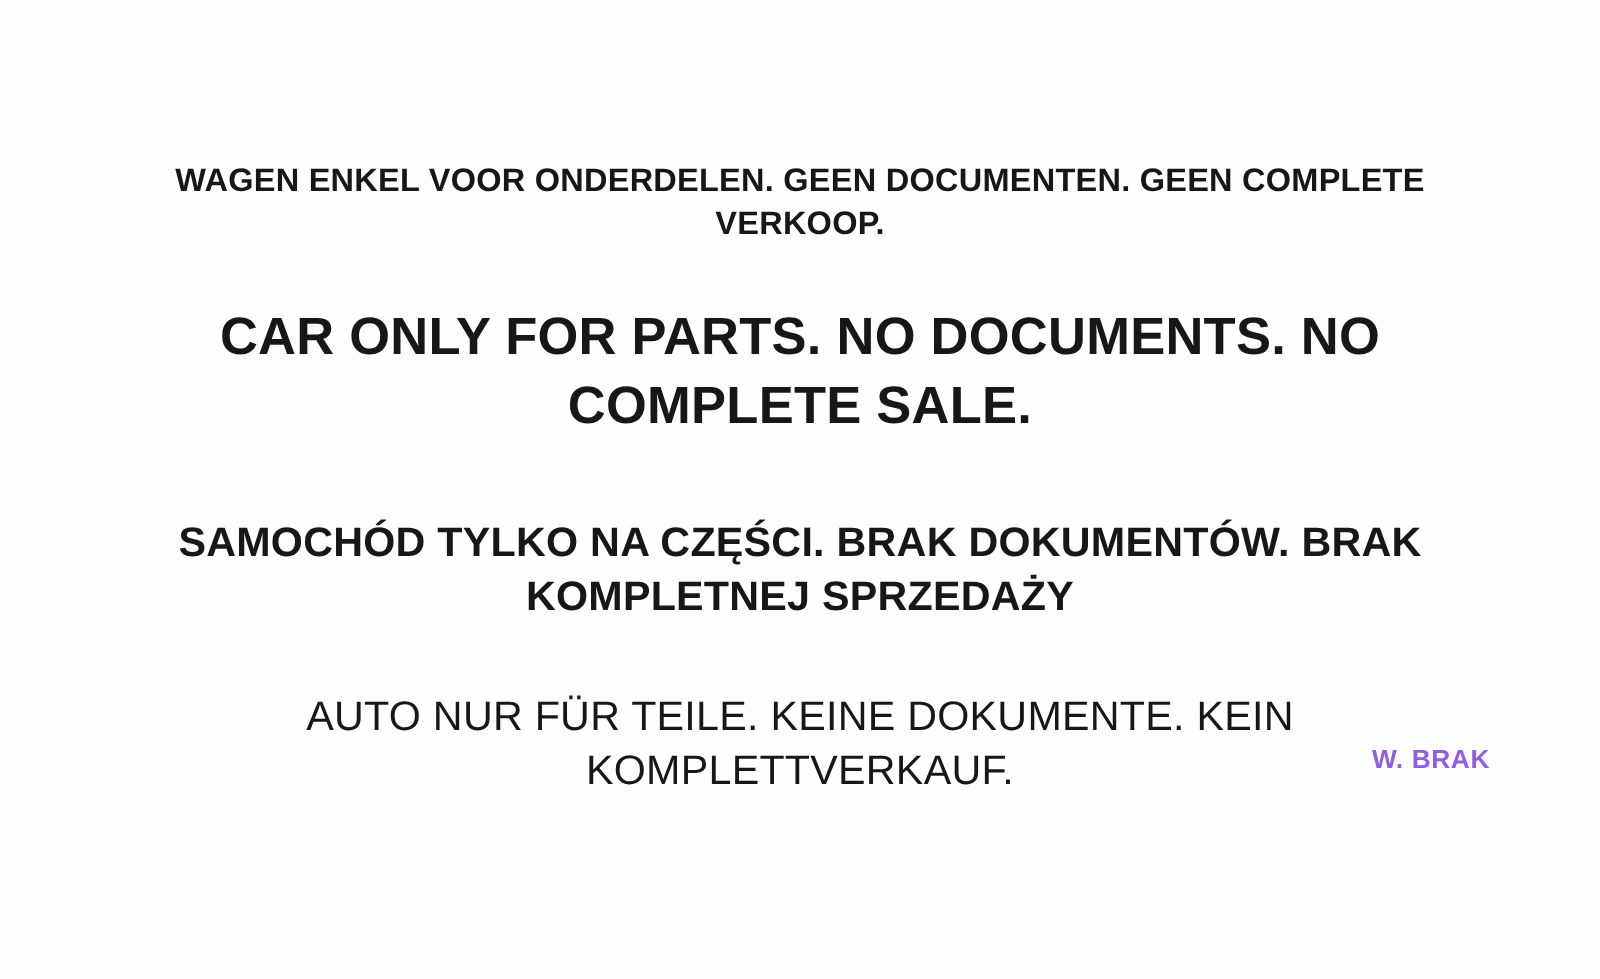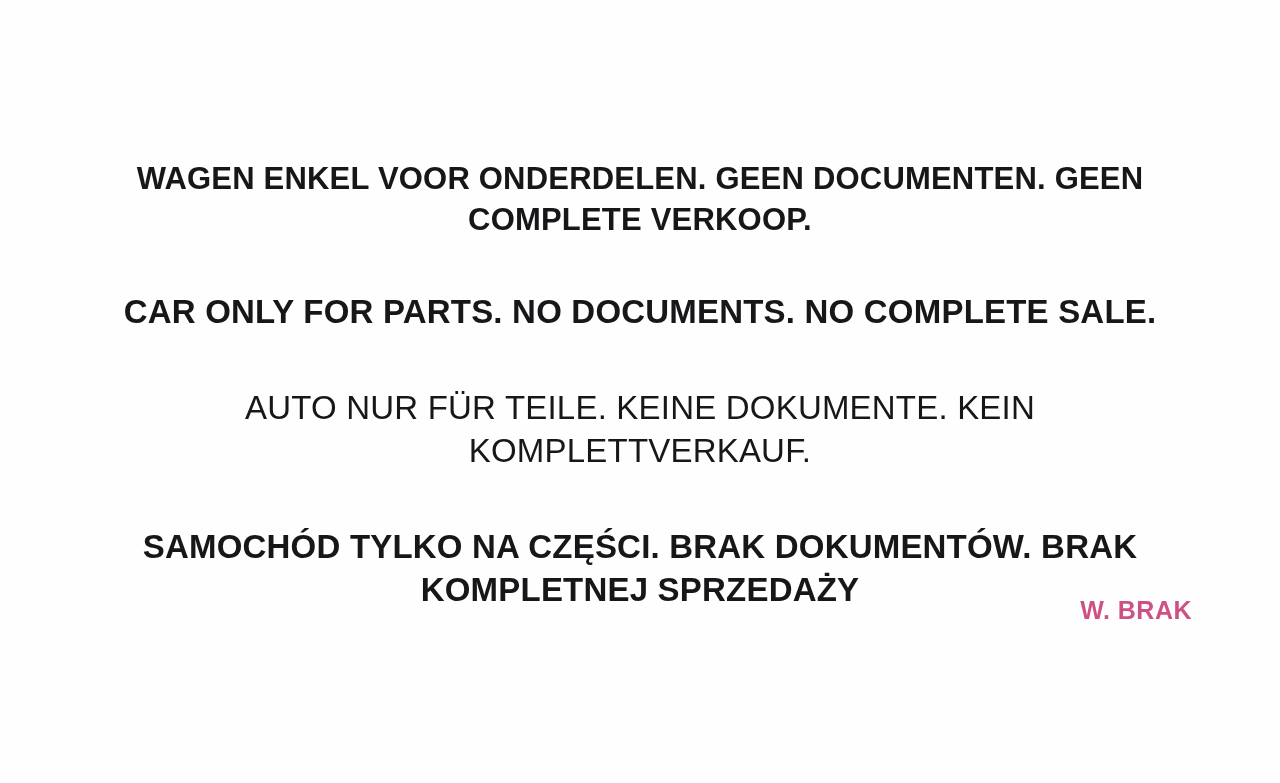--- a/index.html
+++ b/index.html
@@ -33,62 +33,62 @@
     text-align: center;
     line-height: 1.30;
     letter-spacing: 0.2px;
   }
 
   .notice-block + .notice-block {
     margin-top: 20px;
   }
 
   .lang-nl {
-    font-size: 31px;
+    font-size: 26px;
     font-weight: bold;
   }
   .lang-fr {
     font-size: 33px;
     font-weight: normal;
   }
   .lang-en {
-    font-size: 33px;
+    font-size: 42px;
     font-weight: bold;
   }
   .lang-de {
     font-size: 33px;
     font-weight: normal;
   }
   .lang-pl {
     font-size: 33px;
     font-weight: bold;
   }
 
   .watermark {
     position: absolute;
     right: 88px;
     top: 596px;
-    font-size: 25px;
+    font-size: 21px;
     font-weight: bold;
-    color: #be185d;
+    color: #6d28d9;
     letter-spacing: 0.5px;
     opacity: 0.75;
     pointer-events: none;
     white-space: nowrap;
   }
 </style>
 </head>
 <body>
 
 <div class="page">
 
   <p class="notice-block lang-nl">WAGEN ENKEL VOOR ONDERDELEN. GEEN DOCUMENTEN. GEEN COMPLETE VERKOOP.</p>
 
 
   <p class="notice-block lang-en">CAR ONLY FOR PARTS. NO DOCUMENTS. NO COMPLETE SALE.</p>
 
+  <p class="notice-block lang-pl">SAMOCHÓD TYLKO NA CZĘŚCI. BRAK DOKUMENTÓW. BRAK KOMPLETNEJ SPRZEDAŻY</p>
+
   <p class="notice-block lang-de">AUTO NUR FÜR TEILE. KEINE DOKUMENTE. KEIN KOMPLETTVERKAUF.</p>
-
-  <p class="notice-block lang-pl">SAMOCHÓD TYLKO NA CZĘŚCI. BRAK DOKUMENTÓW. BRAK KOMPLETNEJ SPRZEDAŻY</p>
 
   <span class="watermark">W. BRAK</span>
 
 </div>
 
 </body></html>

